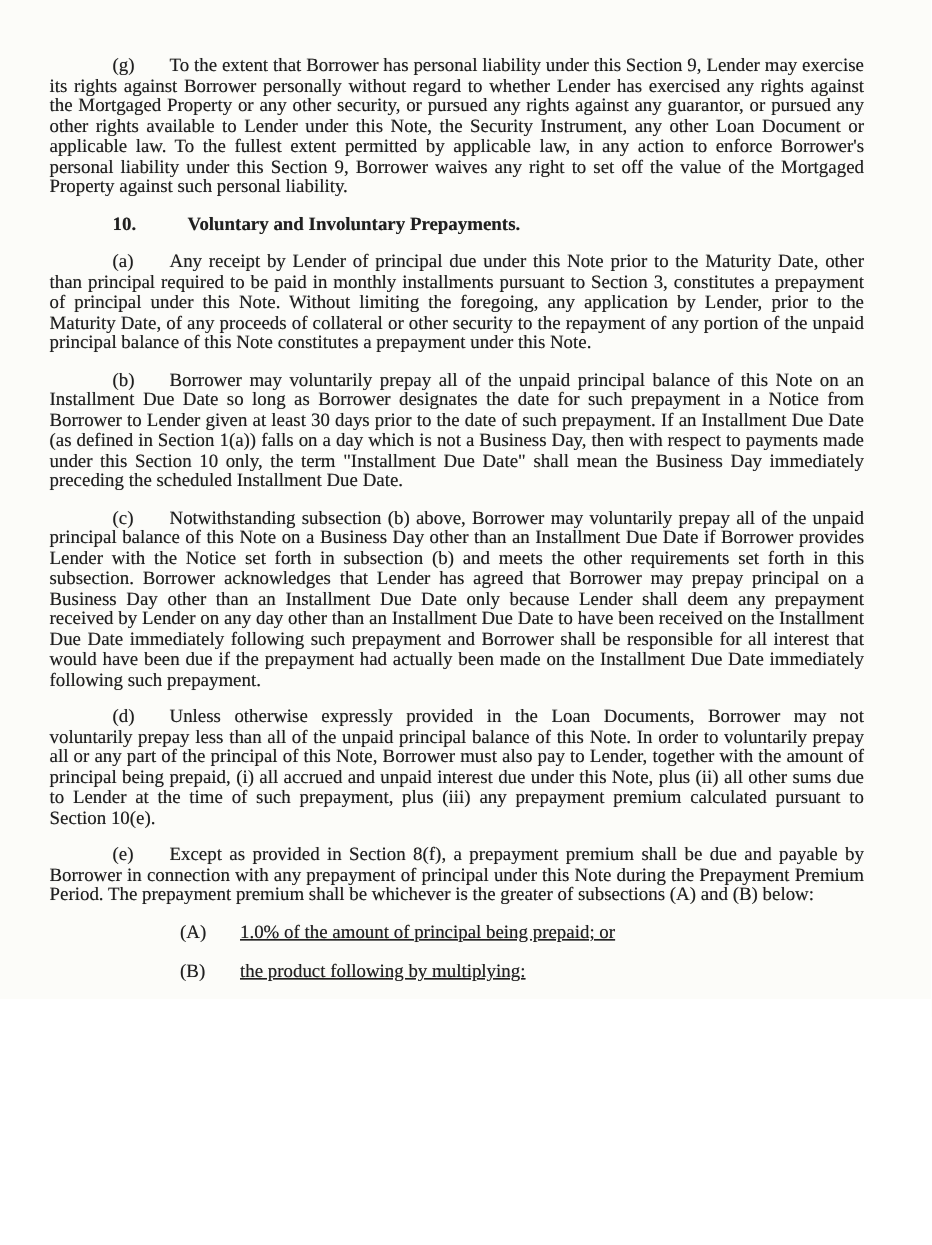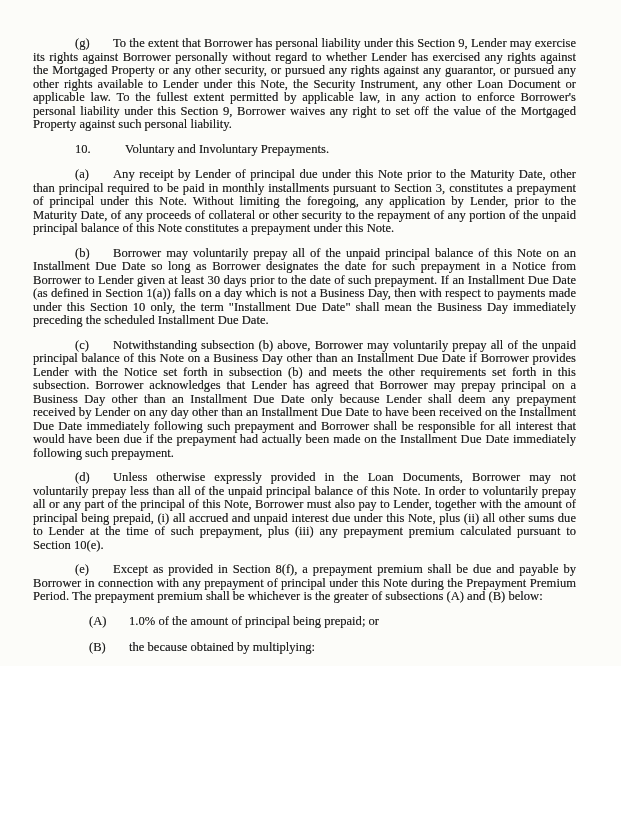--- a/index.html
+++ b/index.html
@@ -25,29 +25,30 @@
     text-align: justify;
     margin: 0 0 11px 0;
     text-indent: 42px;
   }
   .marker {
     display: inline-block;
     width: 38px;
     text-indent: 0;
   }
   .heading {
-    font-weight: normal;
+    font-weight: bold;
     margin: 0 0 12px 42px;
   }
   .heading .num {
     display: inline-block;
     width: 50px;
   }
   .list-item {
-    margin: 0 0 13px 56px;
+    margin: 0 0 13px 87px;
+    text-decoration: underline;
   }
   .list-item .lmarker {
     display: inline-block;
     width: 40px;
   }
   .sub-item {
     margin: 0 0 13px 174px;
   }
   .sub-item .lmarker {
     display: inline-block;
@@ -98,21 +99,21 @@
   <p class="para"><span class="marker">(b)</span><span>Borrower may voluntarily prepay all of the unpaid principal balance of this Note on an Installment Due Date so long as Borrower designates the date for such prepayment in a Notice from Borrower to Lender given at least 30 days prior to the date of such prepayment.  If an Installment Due Date (as defined in Section 1(a)) falls on a day which is not a Business Day, then with respect to payments made under this Section 10 only, the term "Installment Due Date" shall mean the Business Day immediately preceding the scheduled Installment Due Date.</span></p>
 
   <p class="para"><span class="marker">(c)</span><span>Notwithstanding subsection (b) above, Borrower may voluntarily prepay all of the unpaid principal balance of this Note on a Business Day other than an Installment Due Date if Borrower provides Lender with the Notice set forth in subsection (b) and meets the other requirements set forth in this subsection.  Borrower acknowledges that Lender has agreed that Borrower may prepay principal on a Business Day other than an Installment Due Date only because Lender shall deem any prepayment received by Lender on any day other than an Installment Due Date to have been received on the Installment Due Date immediately following such prepayment and Borrower shall be responsible for all interest that would have been due if the prepayment had actually been made on the Installment Due Date immediately following such prepayment.</span></p>
 
   <p class="para"><span class="marker">(d)</span><span>Unless otherwise expressly provided in the Loan Documents, Borrower may not voluntarily prepay less than all of the unpaid principal balance of this Note.  In order to voluntarily prepay all or any part of the principal of this Note, Borrower must also pay to Lender, together with the amount of principal being prepaid, (i) all accrued and unpaid interest due under this Note, plus (ii) all other sums due to Lender at the time of such prepayment, plus (iii) any prepayment premium calculated pursuant to Section 10(e).</span></p>
 
   <p class="para"><span class="marker">(e)</span><span>Except as provided in Section 8(f), a prepayment premium shall be due and payable by Borrower in connection with any prepayment of principal under this Note during the Prepayment Premium Period.  The prepayment premium shall be whichever is the greater of subsections (A) and (B) below:</span></p>
 
   <div class="list-item"><span class="lmarker">(A)</span><span>1.0% of the amount of principal being prepaid; or</span></div>
 
-  <div class="list-item"><span class="lmarker">(B)</span><span>the because obtained by multiplying:</span></div>
+  <div class="list-item"><span class="lmarker">(B)</span><span>the product following by multiplying:</span></div>
 
   <div class="sub-item"><span class="lmarker">(1)</span><span>the amount of principal being prepaid or personally,</span></div>
 
   <div class="connector">by</div>
 
   <div class="smudge"></div>
 
   <div class="footer">
     <div class="footer-rule"></div>
     <div class="footer-label">PAGE 9</div>

